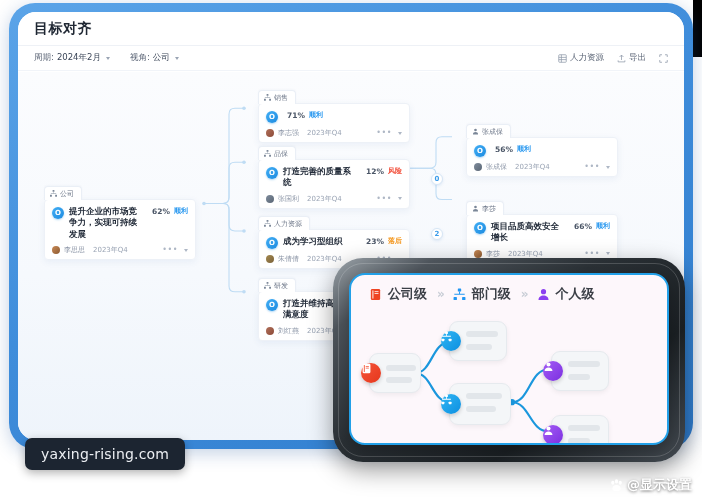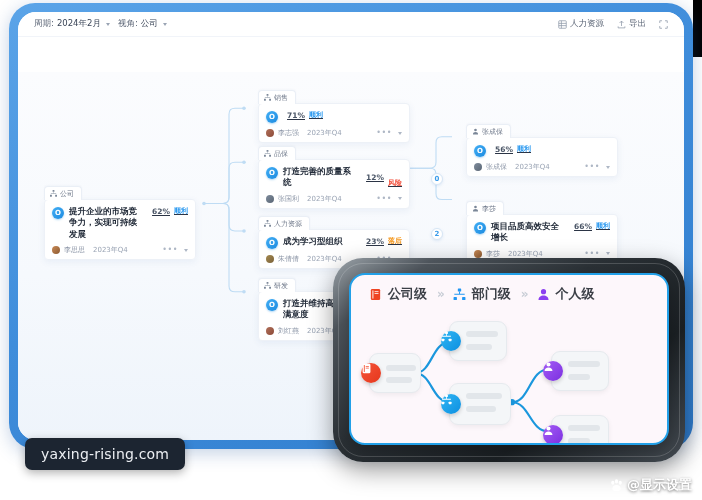--- a/index.html
+++ b/index.html
@@ -28,21 +28,21 @@
   .app-header {
     height:34px; background:#ffffff; border-bottom:1px solid #eef1f6;
     display:flex; align-items:center; padding:0 16px;
   }
   .app-title { font-size:14px; font-weight:700; color:#1f2733; letter-spacing:.5px; }
 
   .toolbar {
     height:25px; display:flex; align-items:center; padding:0 16px;
     border-bottom:1px solid #f1f4f9; background:#fff;
   }
-  .tb-left { display:flex; align-items:center; gap:8px; }
+  .tb-left { display:flex; align-items:center; gap:20px; }
   .tb-right { margin-left:auto; display:flex; align-items:center; gap:13px; }
   .tb-item { display:flex; align-items:center; gap:3px; font-size:8.5px; color:#5a6475; white-space:nowrap; }
   .tb-item .cv { color:#3a4557; }
   .caret { width:0;height:0;border-left:2.6px solid transparent;border-right:2.6px solid transparent;border-top:3.2px solid #9aa4b4; margin-left:2px; }
   .tb-ico { display:inline-block; width:9px;height:9px; color:#8e98a8; }
   .tb-ico svg { width:9px;height:9px; display:block; }
 
   
   .canvas { position:absolute; left:0; right:0; top:60px; bottom:0;
     background:linear-gradient(180deg,#fbfcfe 0%,#f6f9fd 55%,#eef4fb 100%); overflow:hidden; }
@@ -64,26 +64,26 @@
     position:relative; margin-top:-1px;
   }
   .card-top { display:flex; align-items:flex-start; gap:5px; }
   .o-badge {
     flex:0 0 auto; width:12px;height:12px;border-radius:50%;
     background:linear-gradient(135deg,#41aef5,#1d8be0);
     color:#fff; font-size:7px; font-weight:700; line-height:12px; text-align:center;
     box-shadow:0 1px 2px rgba(29,139,224,.35); margin-top:1px;
   }
   .o-title { flex:1 1 auto; font-size:8.5px; font-weight:700; color:#232c3a; line-height:1.35; }
-  .prog-wrap { flex:0 0 auto; width:40px; margin-top:0px;text-decoration:underline; }
+  .prog-wrap { flex:0 0 auto; width:40px; margin-top:0px; }
   .prog-head { display:flex; align-items:center; justify-content:flex-end; gap:4px; }
   .pct { font-size:7.5px; font-weight:700; color:#4a5566; }
   .status { font-size:7px; font-weight:700; white-space:nowrap; }
   .status.ok { color:#2f9bf0; }
-  .status.risk { color:#f2503c;margin-top:12px; }
+  .status.risk { color:#f2503c; }
   .status.warn { color:#f59a23; }
   .bar { height:2.5px; border-radius:2px; background:#e9eef5; margin-top:3px; overflow:hidden; }
   .bar > i { display:block; height:100%; border-radius:2px; }
   .bar > i.ok { background:#2f9bf0; }
   .bar > i.risk { background:#f2503c; }
   .bar > i.warn { background:#f59a23; }
   .card-bot { display:flex; align-items:center; margin-top:5px; gap:4px; }
   .avatar { width:8px;height:8px;border-radius:50%; flex:0 0 auto;
     background:linear-gradient(135deg,#c98a55,#8c5a32); }
   .avatar.b { background:linear-gradient(135deg,#7f8c9c,#5a6675); }
@@ -165,20 +165,23 @@
   #black-gap { position:absolute; right:0; top:0; width:9px; height:57px; background:#000; }
 </style>
 </head>
 <body>
 
 <div id="black-gap"></div>
 
 <div id="bezel">
   <div id="bezel-inner">
 
+    <div class="app-header">
+      <div class="app-title">目标对齐</div>
+    </div>
 
     <div class="toolbar">
       <div class="tb-left">
         <div class="tb-item">
           <span>周期:</span>
           <span class="cv">2024年2月</span>
           <span class="caret"></span>
         </div>
         <div class="tb-item">
           <span>视角:</span>

